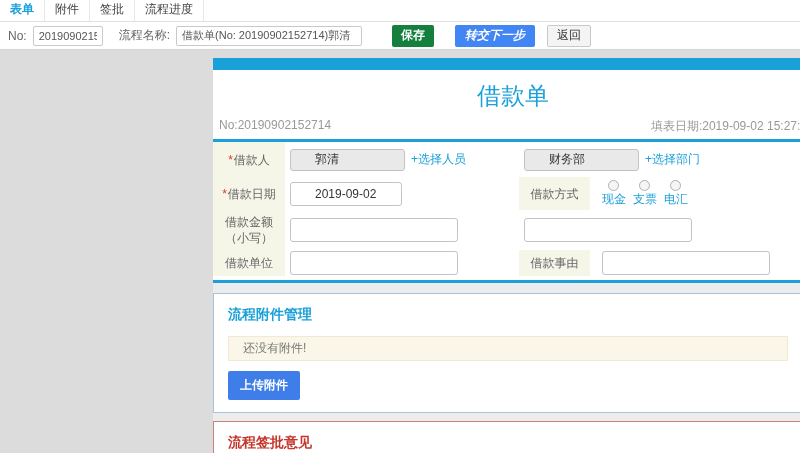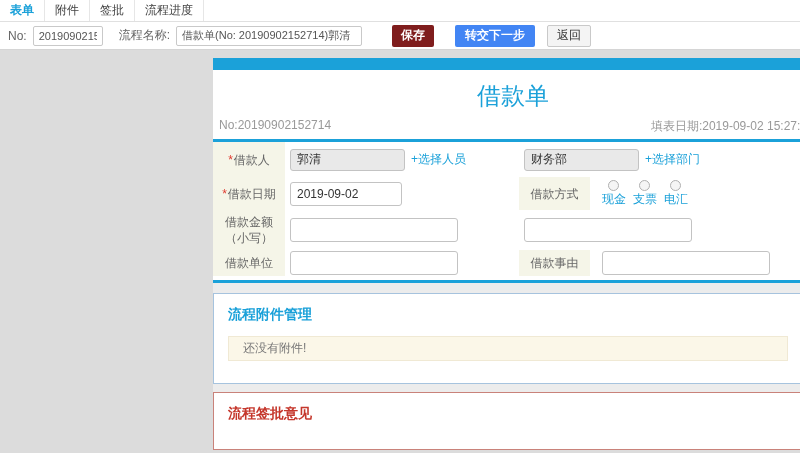--- a/index.html
+++ b/index.html
@@ -1,50 +1,50 @@
 <!DOCTYPE html>
 <html><head>
 <meta charset="utf-8">
 <style>
   * { margin:0; padding:0; box-sizing:border-box; }
   html,body { width:800px; height:453px; overflow:hidden; }
   body { background:#dcdcdc; font-family:"Liberation Sans","DejaVu Sans",sans-serif; font-size:12px; color:#555; }
 
   
   .tabbar { height:22px; background:#ffffff; border-bottom:1px solid #e0e0e0; display:flex; }
-  .tab { padding:0 10px; line-height:21px; font-size:12px; color:#444; border-right:1px solid #e6e6e6; cursor:pointer; }
+  .tab { padding:0 10px; line-height:21px; font-size:12px; color:#444; border-right:1px solid #e6e6e6; cursor:pointer;font-family:Liberation Mono, monospace; }
   .tab.active { color:#1ba1d9; font-weight:bold; background:#fff; }
 
   
   .toolbar { height:28px; background:#ffffff; border-bottom:1px solid #d5d5d5; display:flex; align-items:center; padding-left:8px; }
   .toolbar label { color:#666; font-size:12px; }
   .tb-input { height:20px; border:1px solid #c9c9c9; border-radius:2px; font-size:11px; color:#555; padding:0 5px; font-family:"Liberation Sans",sans-serif; }
   .tb-no { width:70px; margin-left:6px; }
   .tb-flow { width:186px; margin-left:6px; }
   .lbl-flow { margin-left:16px; }
   .btn { height:22px; font-size:12px; font-weight:bold; border:none; border-radius:2px; cursor:pointer; font-family:"Liberation Sans",sans-serif; }
-  .btn-save { background:#7f1d1d; color:#fff; padding:0 9px; margin-left:30px; }
-  .btn-next { background:#4285f4; color:#fff; padding:0 10px; margin-left:21px; }
+  .btn-save { background:#15803d; color:#fff; padding:0 9px; margin-left:30px; }
+  .btn-next { background:#4285f4; color:#fff; padding:0 10px; margin-left:21px;font-style:italic; }
   .btn-back { background:#f4f4f4; color:#333; border:1px solid #c9c9c9; padding:0 9px; margin-left:12px; font-weight:normal; }
 
   
   .panel { position:absolute; left:213px; top:58px; width:600px; background:#ececec; }
   .bluebar { height:12px; background:#1ba1d9; }
   .card { background:#fff; }
   .form-title { text-align:center; color:#1ba1d9; font-size:24px; padding:10px 0 6px 0; }
   .meta { display:flex; justify-content:space-between; padding:0 6px 4px 6px; color:#999; font-size:12px; white-space:nowrap; }
   .hr-blue { height:3px; background:#1ba1d9; }
 
   .frow { display:flex; align-items:stretch; }
   .fl { width:72px; background:#f5f5e8; display:flex; align-items:center; justify-content:center; text-align:center; color:#666; padding:2px 4px; line-height:16px; }
   .fl2 { width:71px; margin-left:7px; }
   .fv { width:227px; display:flex; align-items:center; padding-left:5px; }
   .fv2 { flex:1; display:flex; align-items:center; padding-left:12px; }
   .req { color:#e03b2f; margin-right:1px; }
-  .inp { height:24px; border:1px solid #c3c3c3; border-radius:3px; background:#fff; padding:0 6px; font-size:12px; color:#333; font-family:"Liberation Sans",sans-serif; }
+  .inp { height:24px; border:1px solid #c3c3c3; border-radius:3px; background:#fff; padding:0 24px; font-size:12px; color:#333; font-family:"Liberation Sans",sans-serif; }
   .inp-ro { height:22px; width:115px; background:#e9e9e9; }
   .inp-date { width:112px; }
   .inp-wide { width:168px; }
   .sel-link { color:#1ba1d9; margin-left:6px; text-decoration:none; font-size:12px; white-space:nowrap; }
   .radio-group { display:flex; align-items:center; color:#1ba1d9; }
   .radio-item { display:flex; align-items:center; margin-right:7px; cursor:pointer;flex-direction:column; }
   .radio-dot { width:11px; height:11px; border:1px solid #b0b0b0; border-radius:50%; background:#f5f5f5; display:inline-block; margin-right:2px; }
   .r1 { min-height:35px; } .r2 { min-height:33px; } .r3 { min-height:40px; } .r4 { min-height:30px; padding-bottom:4px; }
 
   
@@ -155,19 +155,20 @@
         <input class="inp inp-wide" type="text" value="" style="">
       </div>
     </div>
 
     <div class="hr-blue"></div>
   </div>
 
   <div class="box box-attach">
     <div class="h-attach">流程附件管理</div>
     <div class="alert">还没有附件!</div>
+    <button class="btn-upload">上传附件</button>
   </div>
 
   <div class="box box-sign">
     <div class="h-sign">流程签批意见</div>
 
   </div>
 </div>
 
 </body></html>

